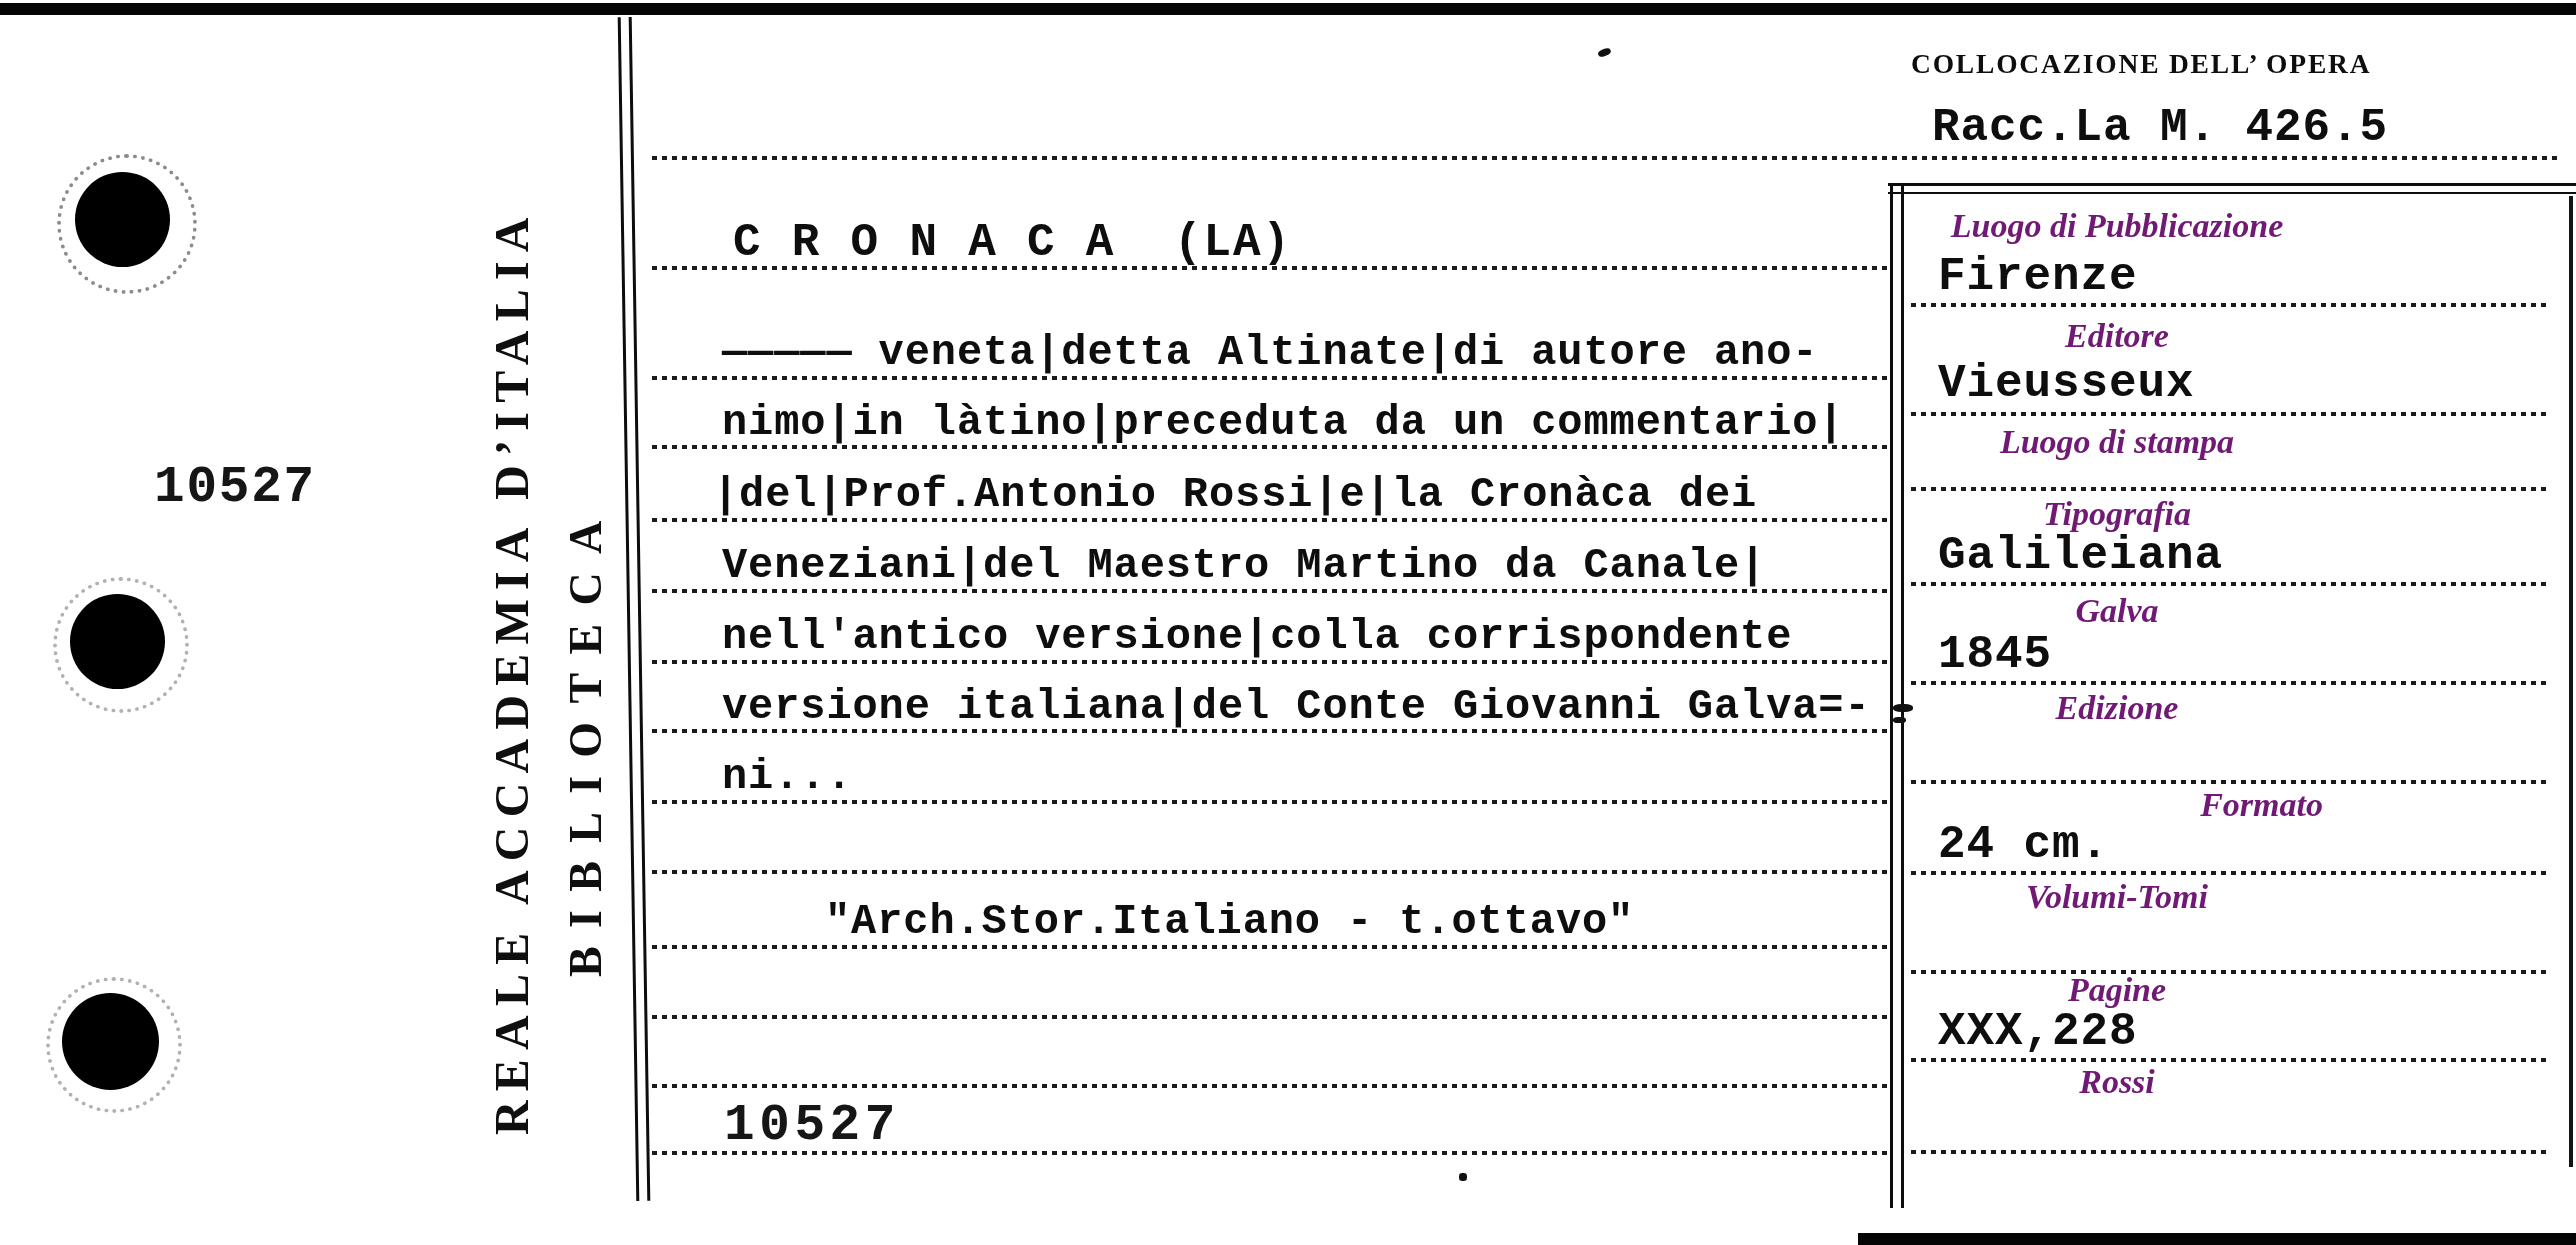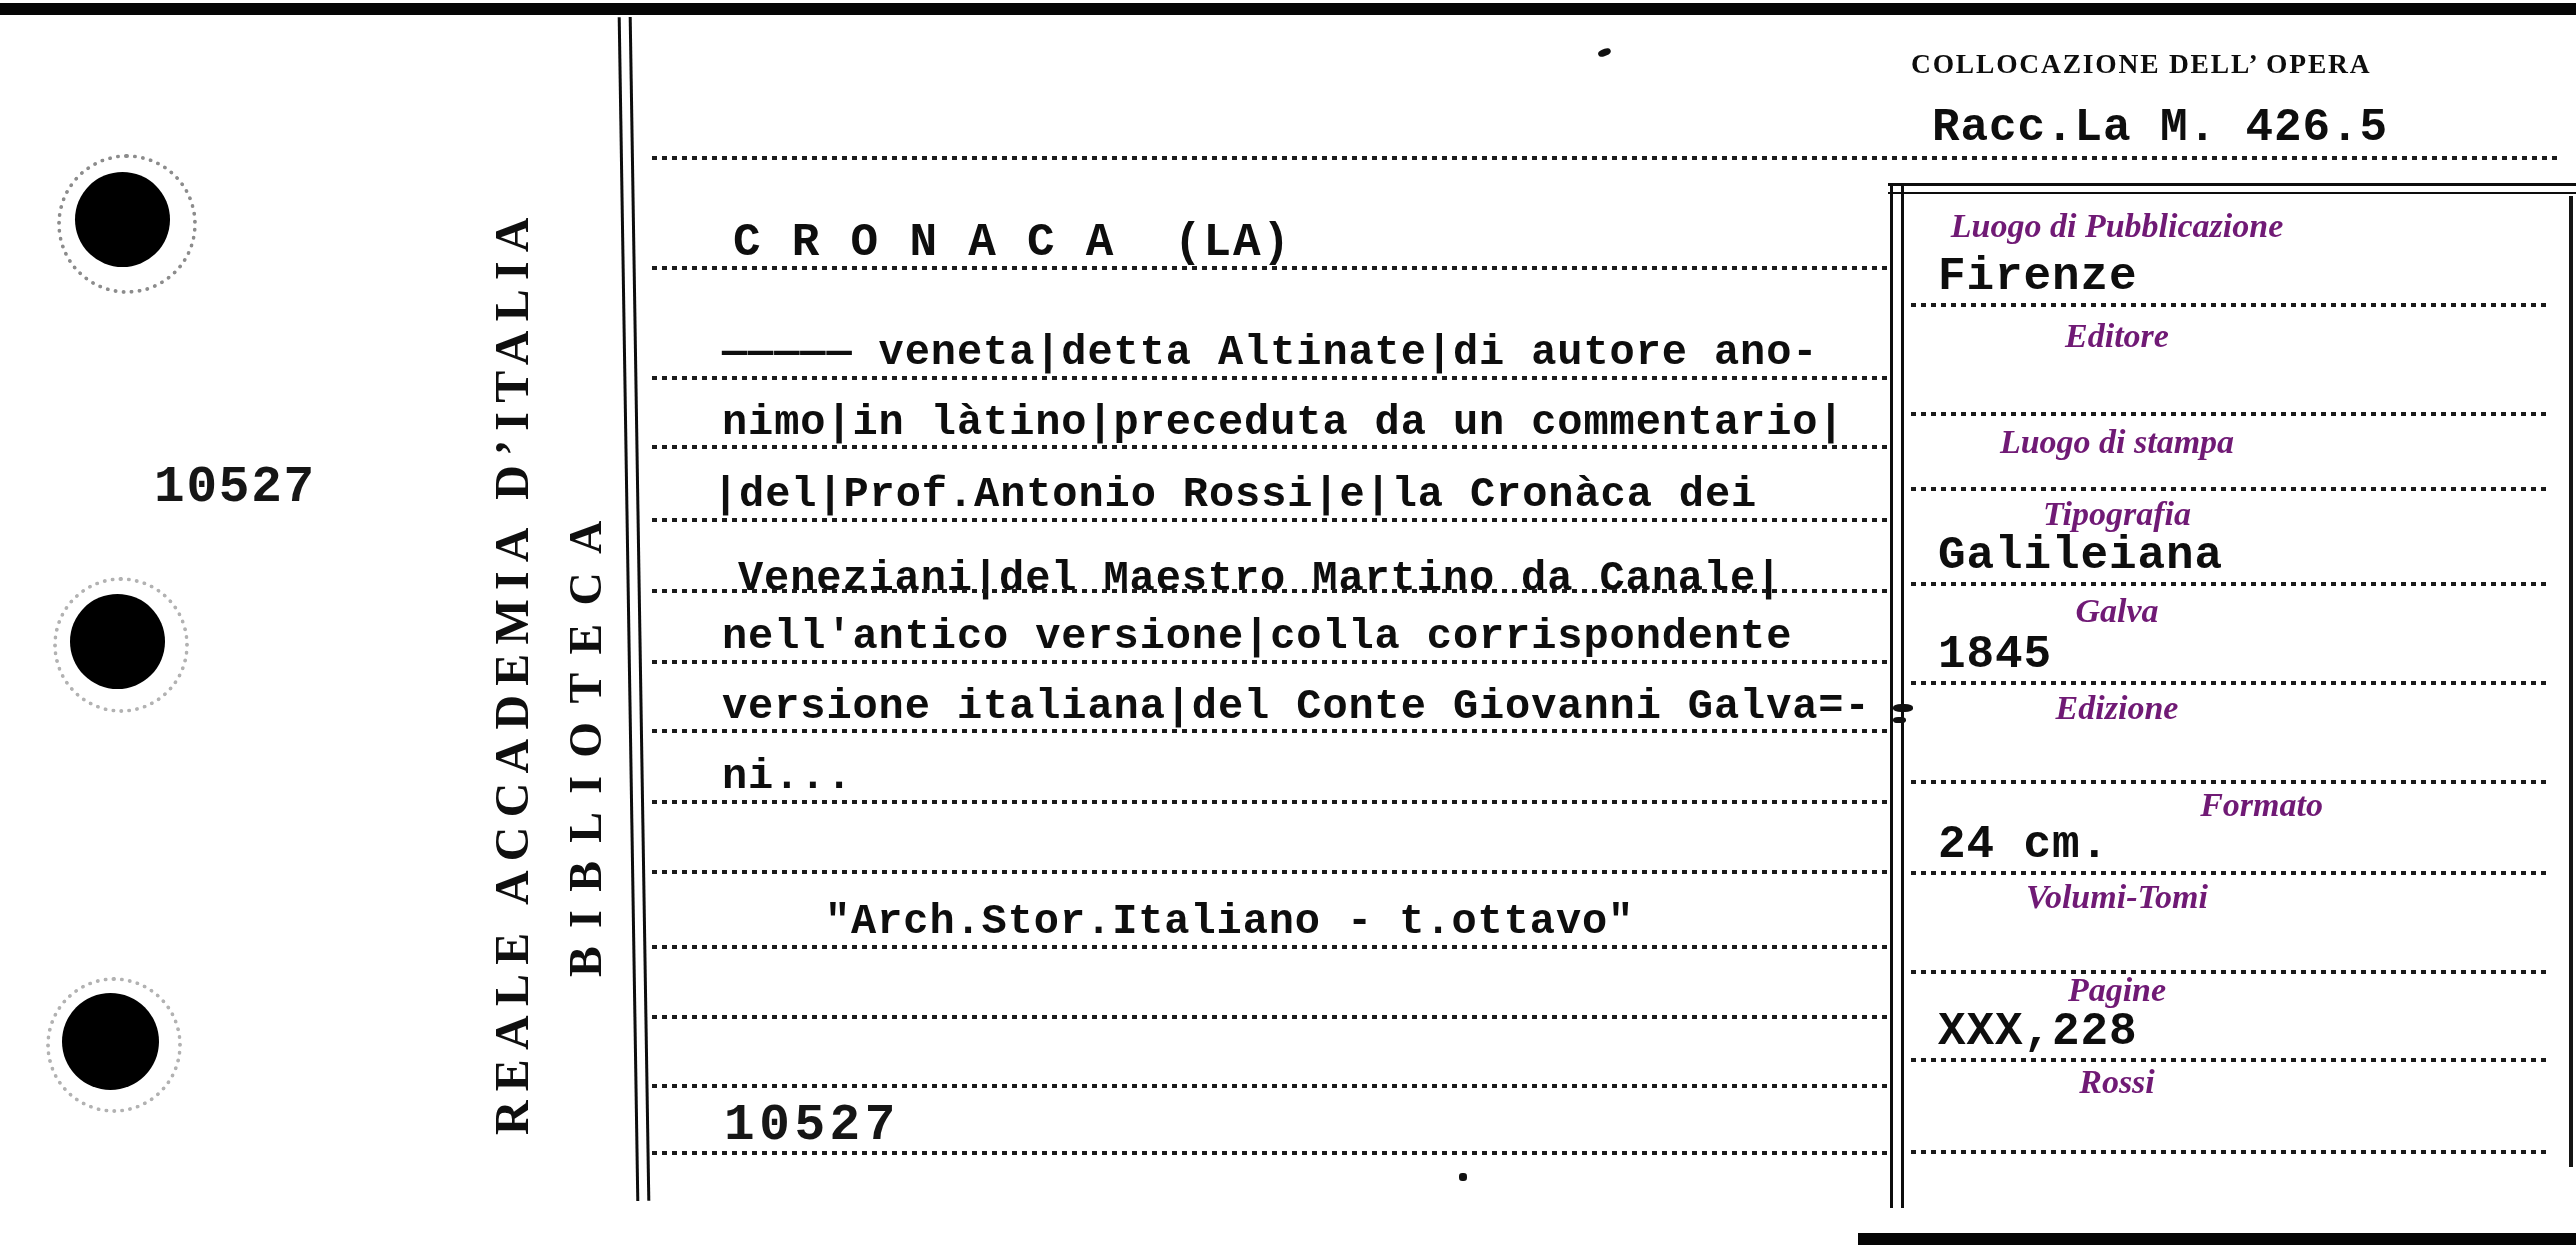--- a/index.html
+++ b/index.html
@@ -71,21 +71,21 @@
 
   <div class="typed" style="left:722px;top:330px;">————— veneta|detta Altinate|di autore ano-</div>
   <div class="dotline" style="left:652px;top:376px;width:1235px;"></div>
 
   <div class="typed" style="left:722px;top:400px;">nimo|in làtino|preceduta da un commentario|</div>
   <div class="dotline" style="left:652px;top:445px;width:1235px;"></div>
 
   <div class="typed" style="left:713px;top:472px;">|del|Prof.Antonio Rossi|e|la Cronàca dei</div>
   <div class="dotline" style="left:652px;top:518px;width:1235px;"></div>
 
-  <div class="typed" style="left:722px;top:556px;margin-left:16px;">Veneziani|del Maestro Martino da Canale|</div>
+  <div class="typed" style="left:722px;top:543px;">Veneziani|del Maestro Martino da Canale|</div>
   <div class="dotline" style="left:652px;top:589px;width:1235px;"></div>
 
   <div class="typed" style="left:722px;top:614px;">nell'antico versione|colla corrispondente</div>
   <div class="dotline" style="left:652px;top:660px;width:1235px;"></div>
 
   <div class="typed" style="left:722px;top:684px;">versione italiana|del Conte Giovanni Galva=-</div>
   <div class="dotline" style="left:652px;top:729px;width:1235px;"></div>
 
   <div class="typed" style="left:722px;top:754px;">ni...</div>
   <div class="dotline" style="left:652px;top:800px;width:1235px;"></div>
@@ -99,20 +99,21 @@
   <div class="dotline" style="left:652px;top:1084px;width:1235px;"></div>
 
   <div class="typed stamp" style="left:724px;top:1098px;">10527</div>
   <div class="dotline" style="left:652px;top:1151px;width:1235px;"></div>
 
   <div class="flabel" style="top:207px;">Luogo di Pubblicazione</div>
   <div class="typed typed-big" style="left:1938px;top:252px;">Firenze</div>
   <div class="dotline" style="left:1911px;top:303px;width:637px;"></div>
 
   <div class="flabel" style="top:317px;">Editore</div>
+  <div class="typed typed-big" style="left:1938px;top:359px;">Vieusseux</div>
   <div class="dotline" style="left:1911px;top:412px;width:637px;"></div>
 
   <div class="flabel" style="top:423px;">Luogo di stampa</div>
   <div class="typed typed-big" style="left:1938px;top:435px;"></div>
   <div class="dotline" style="left:1911px;top:487px;width:637px;"></div>
 
   <div class="flabel" style="top:495px;">Tipografia</div>
   <div class="typed typed-big" style="left:1938px;top:531px;">Galileiana</div>
   <div class="dotline" style="left:1911px;top:582px;width:637px;"></div>
 

